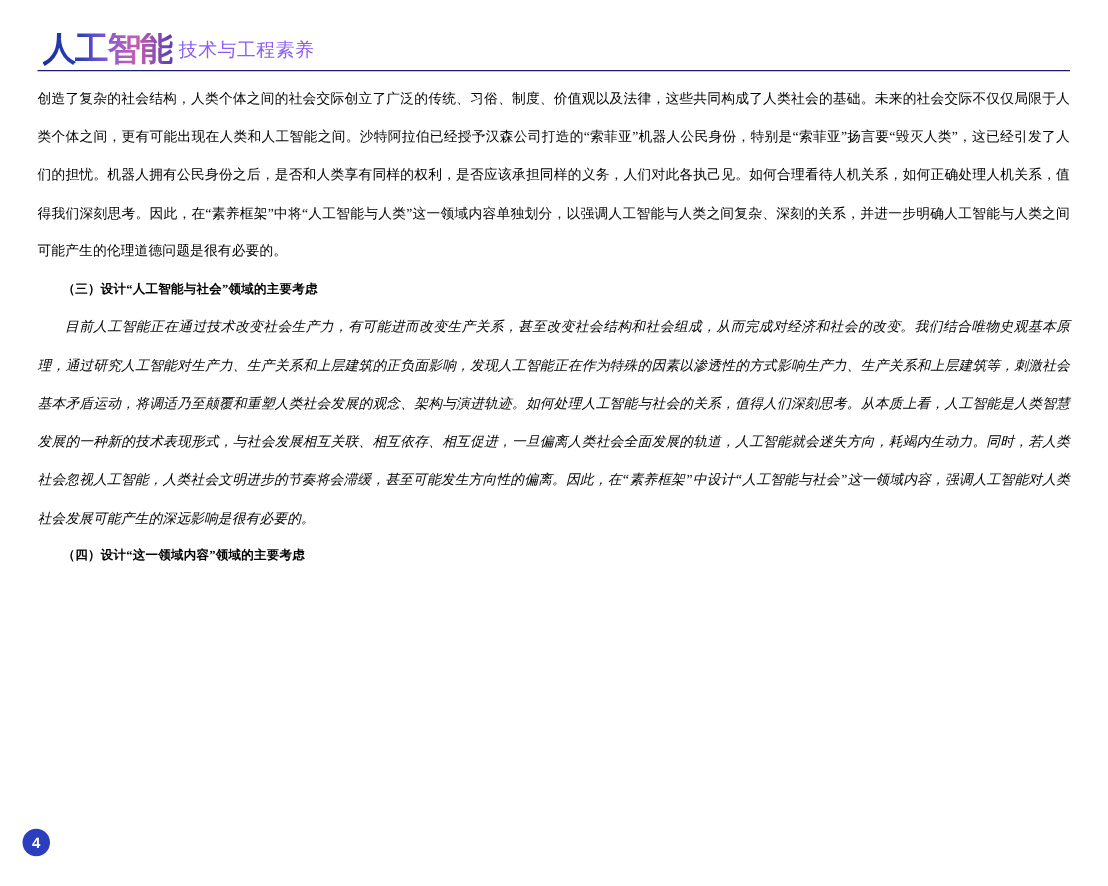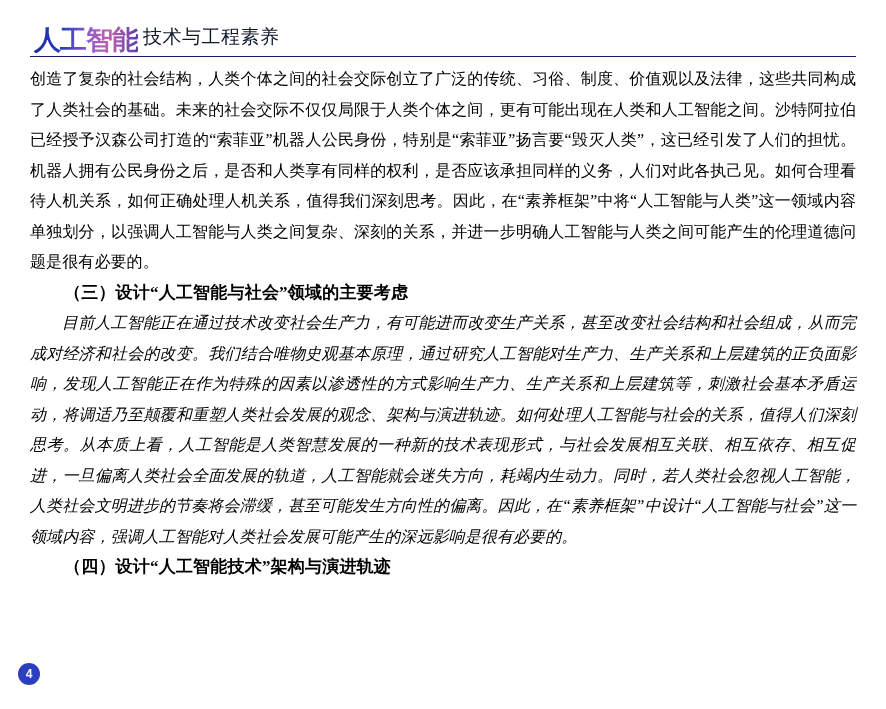--- a/index.html
+++ b/index.html
@@ -45,22 +45,22 @@
     line-height: 1;
     background: linear-gradient(90deg, #1b2ea0 0%, #2b3fbe 28%, #8e5ad2 52%, #c45fae 72%, #5b3fae 100%);
     -webkit-background-clip: text;
     background-clip: text;
     color: transparent;
     position: relative;
     top: 1px;
   }
   .logo-sub {
     font-family: "Liberation Sans", sans-serif;
-    font-size: 19px;
-    color: #0f172a;
+    font-size: 15px;
+    color: #8b5cf6;
     margin-left: 5px;
     position: relative;
     top: -2px;
     letter-spacing: 0.5px;
   }
   .header-rule {
     position: absolute;
     left: 30px;
     top: 56px;
     width: 826px;
@@ -69,34 +69,34 @@
   }
   
   .content {
     position: absolute;
     left: 30px;
     top: 64px;
     width: 826px;
   }
   p.para {
     margin: 0;
-    font-size: 16px;
+    font-size: 11px;
     line-height: 30.5px;
     text-align: justify;
     text-justify: inter-ideograph;
     text-indent: 0;
     letter-spacing: 0.1px;
   }
   p.indent {
     text-indent: 2em;
     font-style: italic;
   }
   h3.section-head {
     margin: 0;
-    font-size: 17px;
+    font-size: 10px;
     line-height: 30.5px;
     font-weight: bold;
     font-family: "Liberation Serif", "DejaVu Serif", serif;
     text-indent: 2em;
     letter-spacing: 0.2px;
   }
   .gap-before {
     margin-top: 19px;
   }
   .gap-small {
@@ -133,19 +133,19 @@
     <div class="header-rule"></div>
   </div>
 
   <div class="content">
     <p class="para">创造了复杂的社会结构，人类个体之间的社会交际创立了广泛的传统、习俗、制度、价值观以及法律，这些共同构成了人类社会的基础。未来的社会交际不仅仅局限于人类个体之间，更有可能出现在人类和人工智能之间。沙特阿拉伯已经授予汉森公司打造的“索菲亚”机器人公民身份，特别是“索菲亚”扬言要“毁灭人类”，这已经引发了人们的担忧。机器人拥有公民身份之后，是否和人类享有同样的权利，是否应该承担同样的义务，人们对此各执己见。如何合理看待人机关系，如何正确处理人机关系，值得我们深刻思考。因此，在“素养框架”中将“人工智能与人类”这一领域内容单独划分，以强调人工智能与人类之间复杂、深刻的关系，并进一步明确人工智能与人类之间可能产生的伦理道德问题是很有必要的。</p>
 
     <h3 class="section-head gap-before">（三）设计“人工智能与社会”领域的主要考虑</h3>
 
     <p class="para indent gap-small">目前人工智能正在通过技术改变社会生产力，有可能进而改变生产关系，甚至改变社会结构和社会组成，从而完成对经济和社会的改变。我们结合唯物史观基本原理，通过研究人工智能对生产力、生产关系和上层建筑的正负面影响，发现人工智能正在作为特殊的因素以渗透性的方式影响生产力、生产关系和上层建筑等，刺激社会基本矛盾运动，将调适乃至颠覆和重塑人类社会发展的观念、架构与演进轨迹。如何处理人工智能与社会的关系，值得人们深刻思考。从本质上看，人工智能是人类智慧发展的一种新的技术表现形式，与社会发展相互关联、相互依存、相互促进，一旦偏离人类社会全面发展的轨道，人工智能就会迷失方向，耗竭内生动力。同时，若人类社会忽视人工智能，人类社会文明进步的节奏将会滞缓，甚至可能发生方向性的偏离。因此，在“素养框架”中设计“人工智能与社会”这一领域内容，强调人工智能对人类社会发展可能产生的深远影响是很有必要的。</p>
 
-    <h3 class="section-head gap-before">（四）设计“人工智能技术”架构与演进轨迹</h3>
+    <h3 class="section-head gap-before">（四）设计“这一领域内容”领域的主要考虑</h3>
 
   </div>
 
   <div class="page-number">4</div>
 
 </div>
 
 </body></html>

